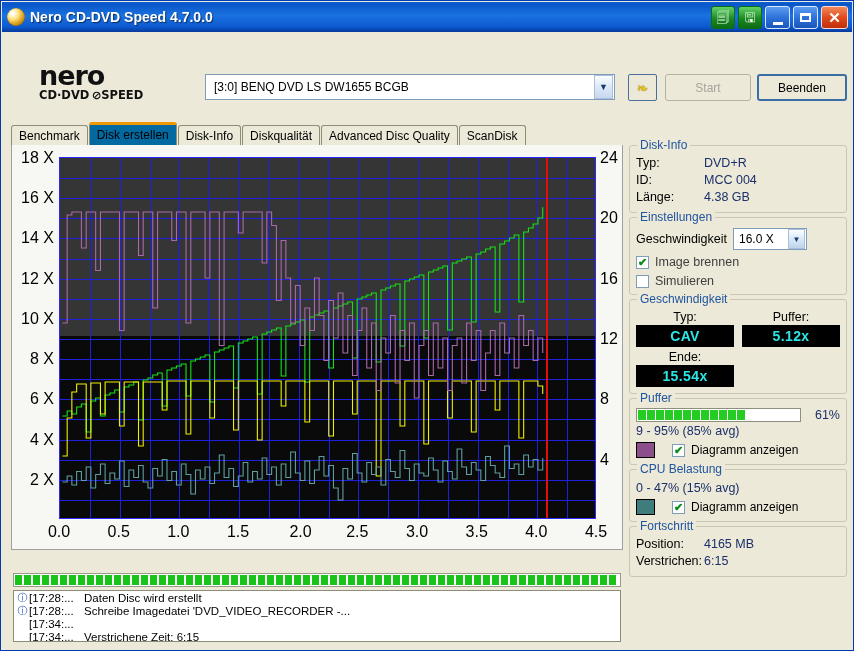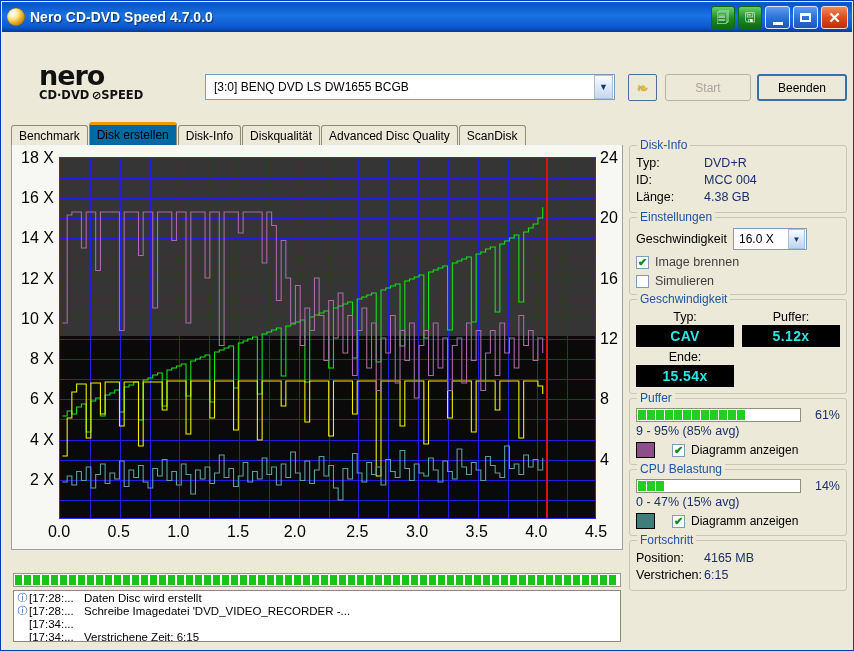--- a/index.html
+++ b/index.html
@@ -338,21 +338,21 @@
         <div class="ax" style="left:588px;top:185.0px">12</div>
         <div class="ax" style="left:588px;top:124.7px">16</div>
         <div class="ax" style="left:588px;top:64.3px">20</div>
         <div class="ax" style="left:588px;top:4.0px">24</div>
       </div>
     <div id="axisbottom">
         <div class="ax" style="left:33.0px;top:378px;width:28px;text-align:center">0.0</div>
         <div class="ax" style="left:92.7px;top:378px;width:28px;text-align:center">0.5</div>
         <div class="ax" style="left:152.3px;top:378px;width:28px;text-align:center">1.0</div>
         <div class="ax" style="left:212.0px;top:378px;width:28px;text-align:center">1.5</div>
-        <div class="ax" style="left:271.7px;top:378px;width:28px;text-align:left">2.0</div>
+        <div class="ax" style="left:271.7px;top:378px;width:28px;text-align:right">2.0</div>
         <div class="ax" style="left:331.3px;top:378px;width:28px;text-align:center">2.5</div>
         <div class="ax" style="left:391.0px;top:378px;width:28px;text-align:center">3.0</div>
         <div class="ax" style="left:450.7px;top:378px;width:28px;text-align:center">3.5</div>
         <div class="ax" style="left:510.3px;top:378px;width:28px;text-align:center">4.0</div>
         <div class="ax" style="left:570.0px;top:378px;width:28px;text-align:center">4.5</div>
       </div>
   </div>
 
   <div class="wstrip" id="wstrip"><span class="seg" style="background:#19c419"></span><span class="seg" style="background:#19c419"></span><span class="seg" style="background:#19c419"></span><span class="seg" style="background:#19c419"></span><span class="seg" style="background:#19c419"></span><span class="seg" style="background:#19c419"></span><span class="seg" style="background:#19c419"></span><span class="seg" style="background:#19c419"></span><span class="seg" style="background:#19c419"></span><span class="seg" style="background:#19c419"></span><span class="seg" style="background:#19c419"></span><span class="seg" style="background:#19c419"></span><span class="seg" style="background:#19c419"></span><span class="seg" style="background:#19c419"></span><span class="seg" style="background:#19c419"></span><span class="seg" style="background:#19c419"></span><span class="seg" style="background:#19c419"></span><span class="seg" style="background:#19c419"></span><span class="seg" style="background:#19c419"></span><span class="seg" style="background:#19c419"></span><span class="seg" style="background:#19c419"></span><span class="seg" style="background:#19c419"></span><span class="seg" style="background:#19c419"></span><span class="seg" style="background:#19c419"></span><span class="seg" style="background:#19c419"></span><span class="seg" style="background:#19c419"></span><span class="seg" style="background:#19c419"></span><span class="seg" style="background:#19c419"></span><span class="seg" style="background:#19c419"></span><span class="seg" style="background:#19c419"></span><span class="seg" style="background:#19c419"></span><span class="seg" style="background:#19c419"></span><span class="seg" style="background:#19c419"></span><span class="seg" style="background:#19c419"></span><span class="seg" style="background:#19c419"></span><span class="seg" style="background:#19c419"></span><span class="seg" style="background:#19c419"></span><span class="seg" style="background:#19c419"></span><span class="seg" style="background:#19c419"></span><span class="seg" style="background:#19c419"></span><span class="seg" style="background:#19c419"></span><span class="seg" style="background:#19c419"></span><span class="seg" style="background:#19c419"></span><span class="seg" style="background:#19c419"></span><span class="seg" style="background:#19c419"></span><span class="seg" style="background:#19c419"></span><span class="seg" style="background:#19c419"></span><span class="seg" style="background:#19c419"></span><span class="seg" style="background:#19c419"></span><span class="seg" style="background:#19c419"></span><span class="seg" style="background:#19c419"></span><span class="seg" style="background:#19c419"></span><span class="seg" style="background:#19c419"></span><span class="seg" style="background:#19c419"></span><span class="seg" style="background:#19c419"></span><span class="seg" style="background:#19c419"></span><span class="seg" style="background:#19c419"></span><span class="seg" style="background:#19c419"></span><span class="seg" style="background:#19c419"></span><span class="seg" style="background:#19c419"></span><span class="seg" style="background:#19c419"></span><span class="seg" style="background:#19c419"></span><span class="seg" style="background:#19c419"></span><span class="seg" style="background:#19c419"></span><span class="seg" style="background:#19c419"></span><span class="seg" style="background:#19c419"></span><span class="seg" style="background:#19c419"></span></div>
 
@@ -457,28 +457,20 @@
         <div class="sw" id="bufsw" style="background: rgb(140, 79, 140);"></div>
         <div class="cbwrap">
           <div class="cb">✔</div>
           <div class="cl">Diagramm anzeigen</div>
         </div>
       </div>
     </div>
 
     <div class="grp">
       <div class="cap">CPU Belastung</div>
-      <div class="barrow">
-        <div class="bar" id="cpubar">
-            <i></i>
-            <i></i>
-            <i></i>
-          </div>
-        <div class="pct">14%</div>
-      </div>
       <div class="rng">0 - 47% (15% avg)</div>
       <div class="swrow">
         <div class="sw" id="cpusw" style="background: rgb(63, 125, 125);"></div>
         <div class="cbwrap">
           <div class="cb">✔</div>
           <div class="cl">Diagramm anzeigen</div>
         </div>
       </div>
     </div>
 

